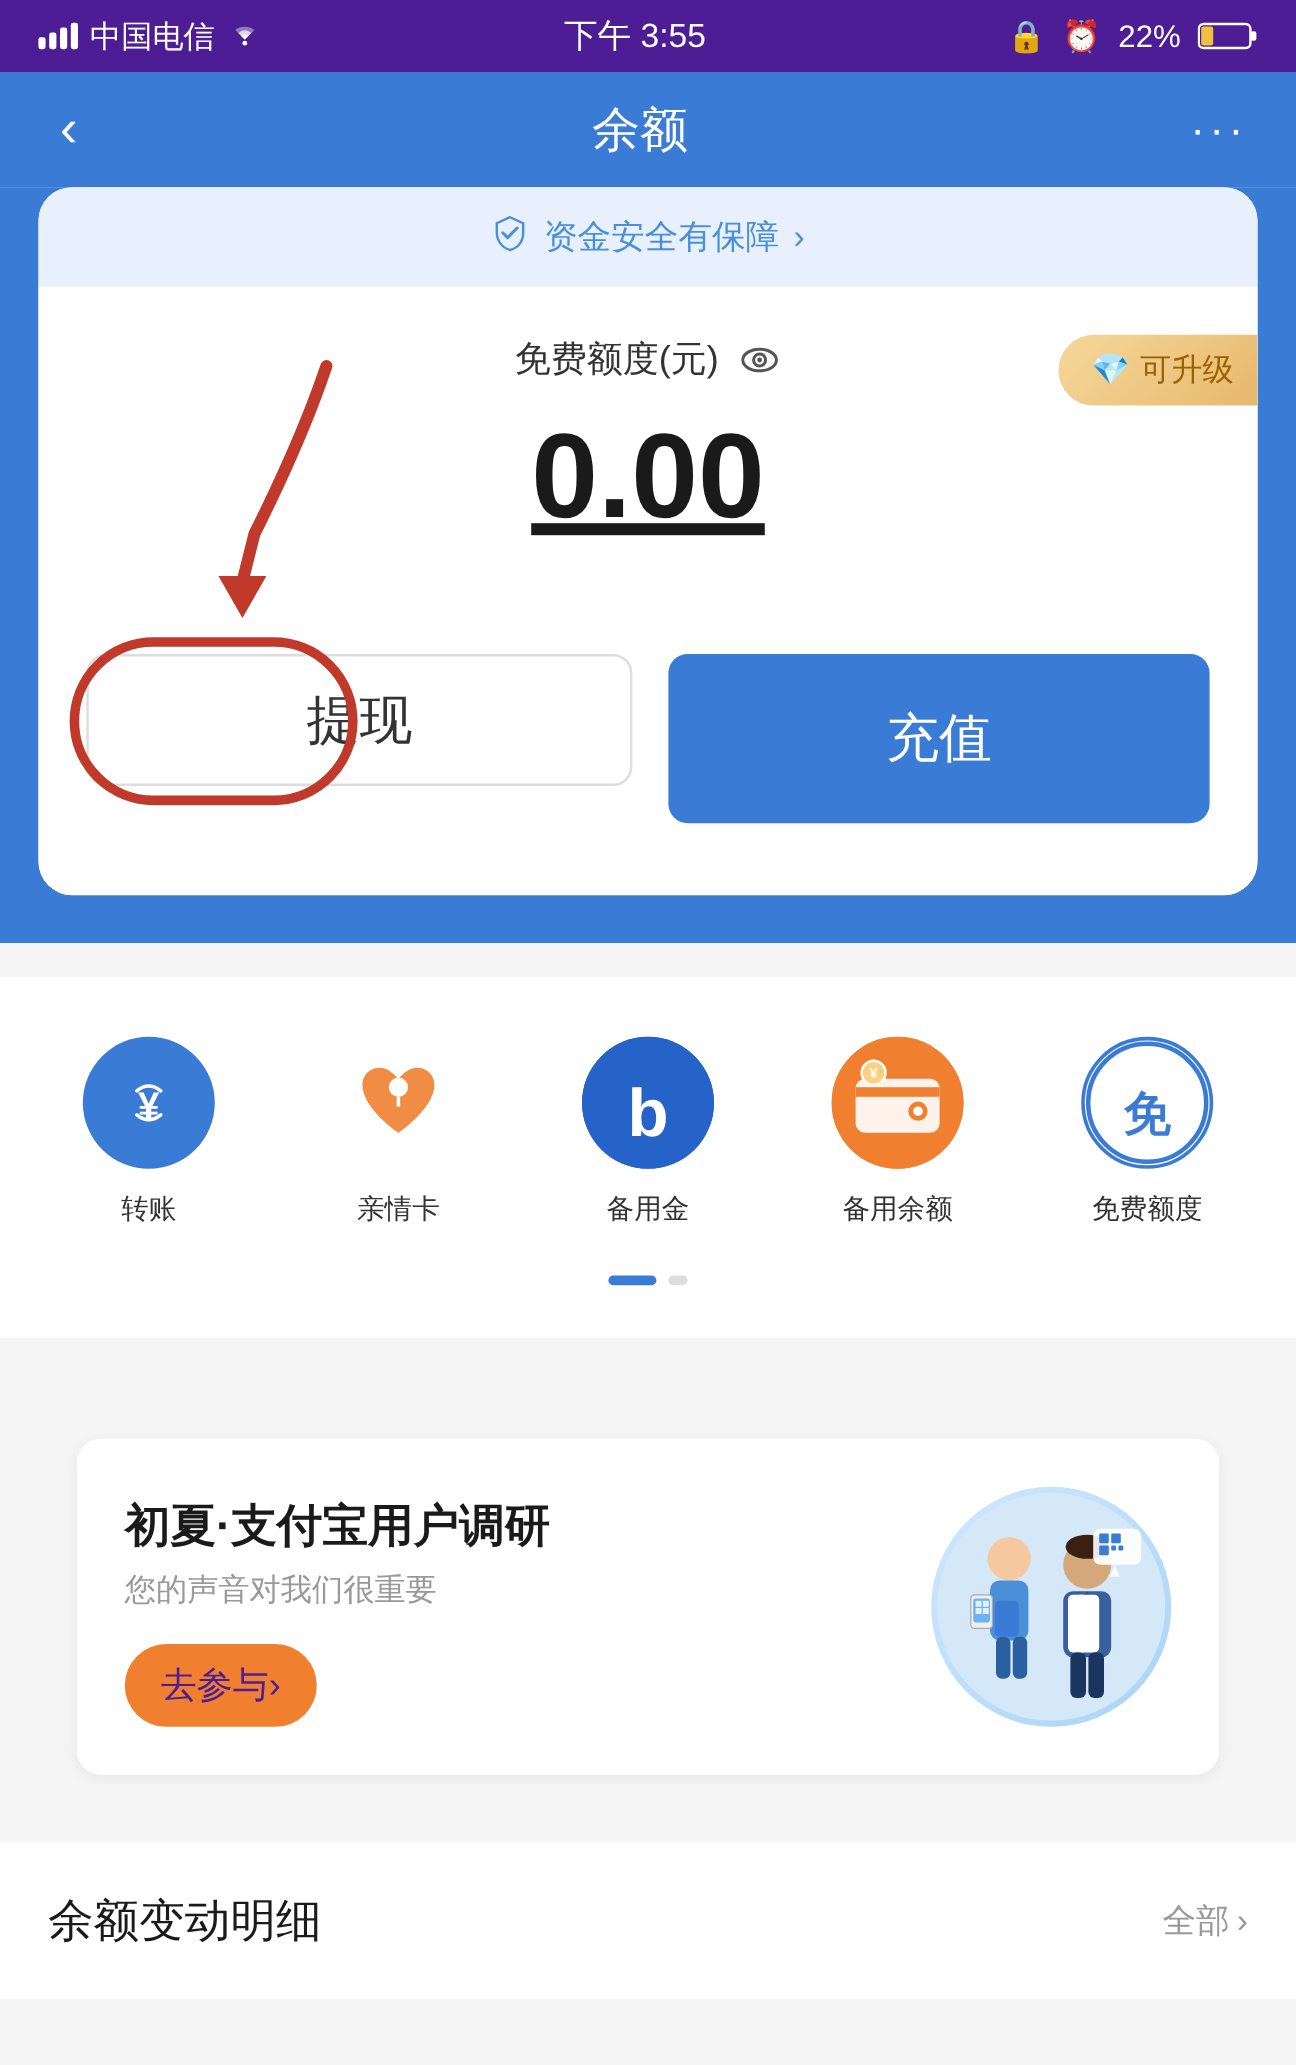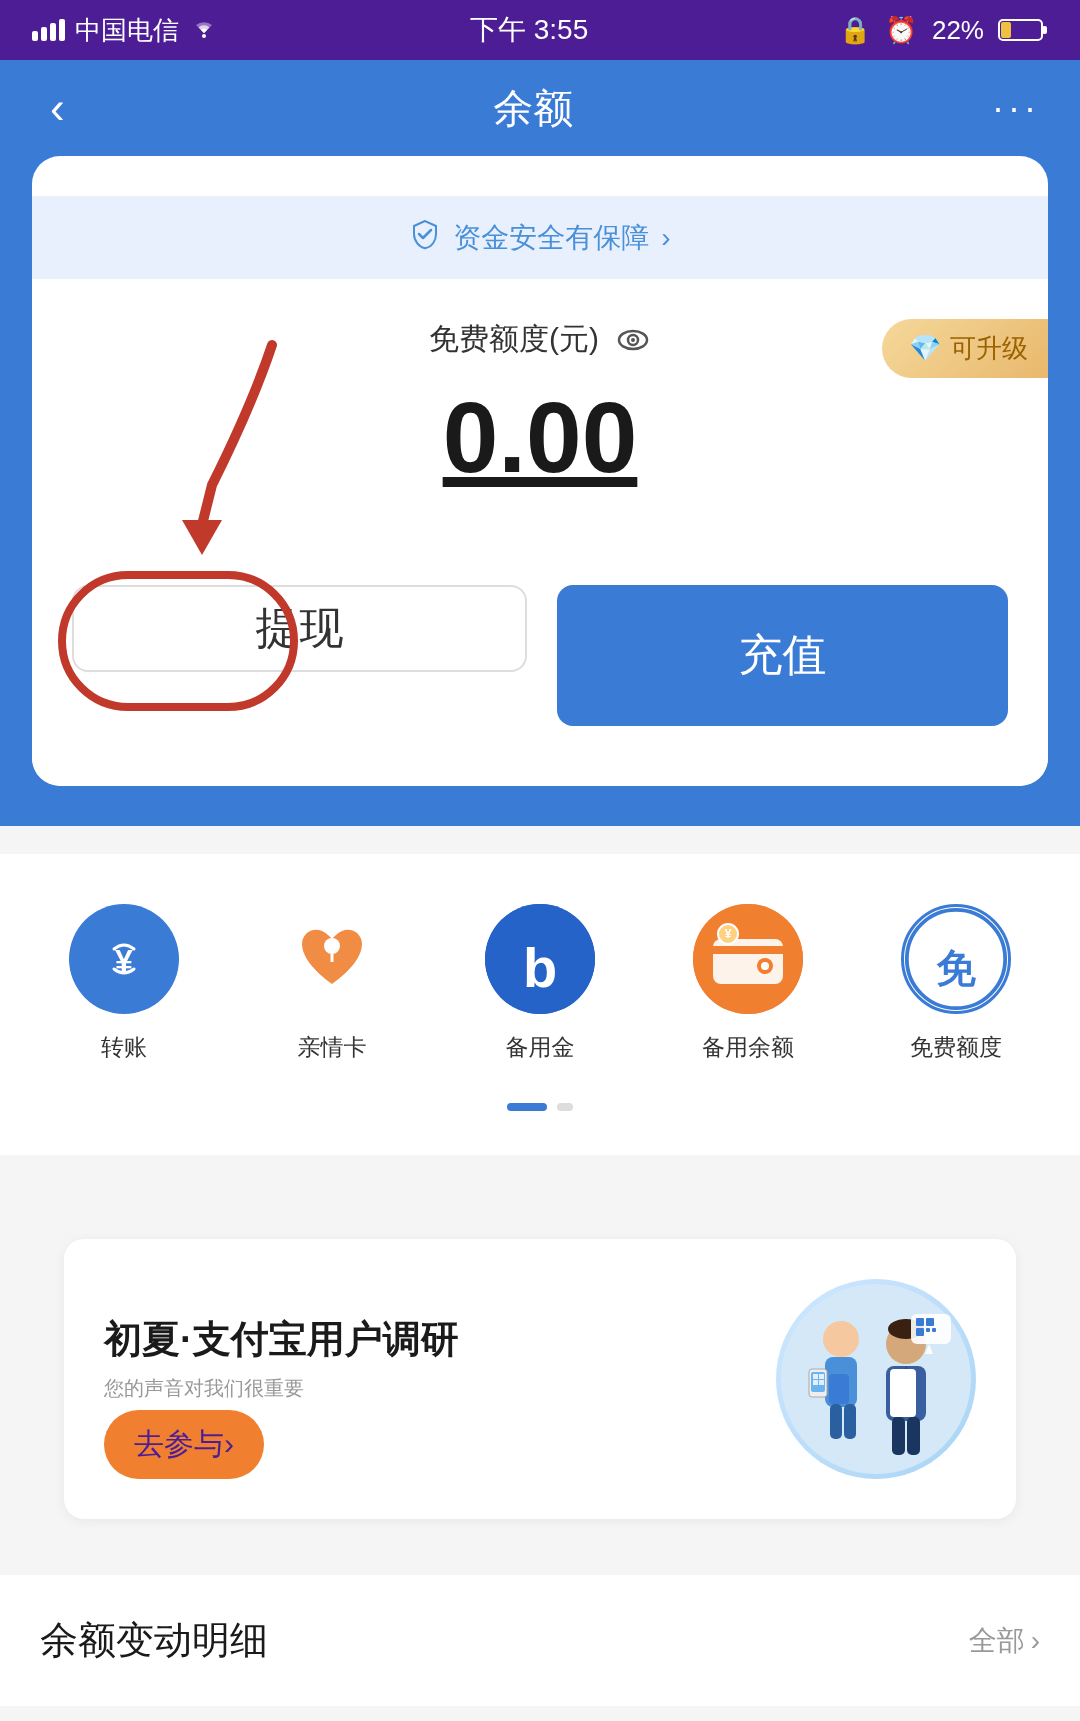--- a/index.html
+++ b/index.html
@@ -77,21 +77,20 @@
     .security-banner {
       background: #e8f0fe;
       padding: 22px 0;
       text-align: center;
       display: flex;
       align-items: center;
       justify-content: center;
       gap: 12px;
       font-size: 28px;
       color: #4a90d9;
-      margin-top: 40px;
     }
 
     
     .balance-section {
       background: white;
       padding: 40px 40px 0;
       position: relative;
     }
     .balance-label-row {
       display: flex;
@@ -134,21 +133,21 @@
     
     .action-buttons {
       background: white;
       padding: 50px 40px 60px;
       display: flex;
       gap: 30px;
       border-radius: 0 0 28px 28px;
     }
     .btn-withdraw {
       flex: 1;
-      height: 87px;
+      height: 110px;
       border: 2px solid #ddd;
       border-radius: 16px;
       background: white;
       font-size: 44px;
       color: #333;
       cursor: pointer;
       display: flex;
       align-items: center;
       justify-content: center;
       position: relative;
@@ -253,23 +252,23 @@
       box-shadow: 0 2px 12px rgba(0,0,0,0.06);
     }
     .survey-left {}
     .survey-title {
       font-size: 38px;
       font-weight: 700;
       color: #1a1a1a;
       margin-bottom: 10px;
     }
     .survey-subtitle {
-      font-size: 20px;
+      font-size: 26px;
       color: #999;
-      margin-bottom: 8px;
+      margin-bottom: 28px;
     }
     .survey-btn {
       background: #f08030;
       color: #4c1d95;
       font-size: 30px;
       padding: 14px 30px;
       border-radius: 40px;
       border: none;
       cursor: pointer;
       display: inline-flex;

